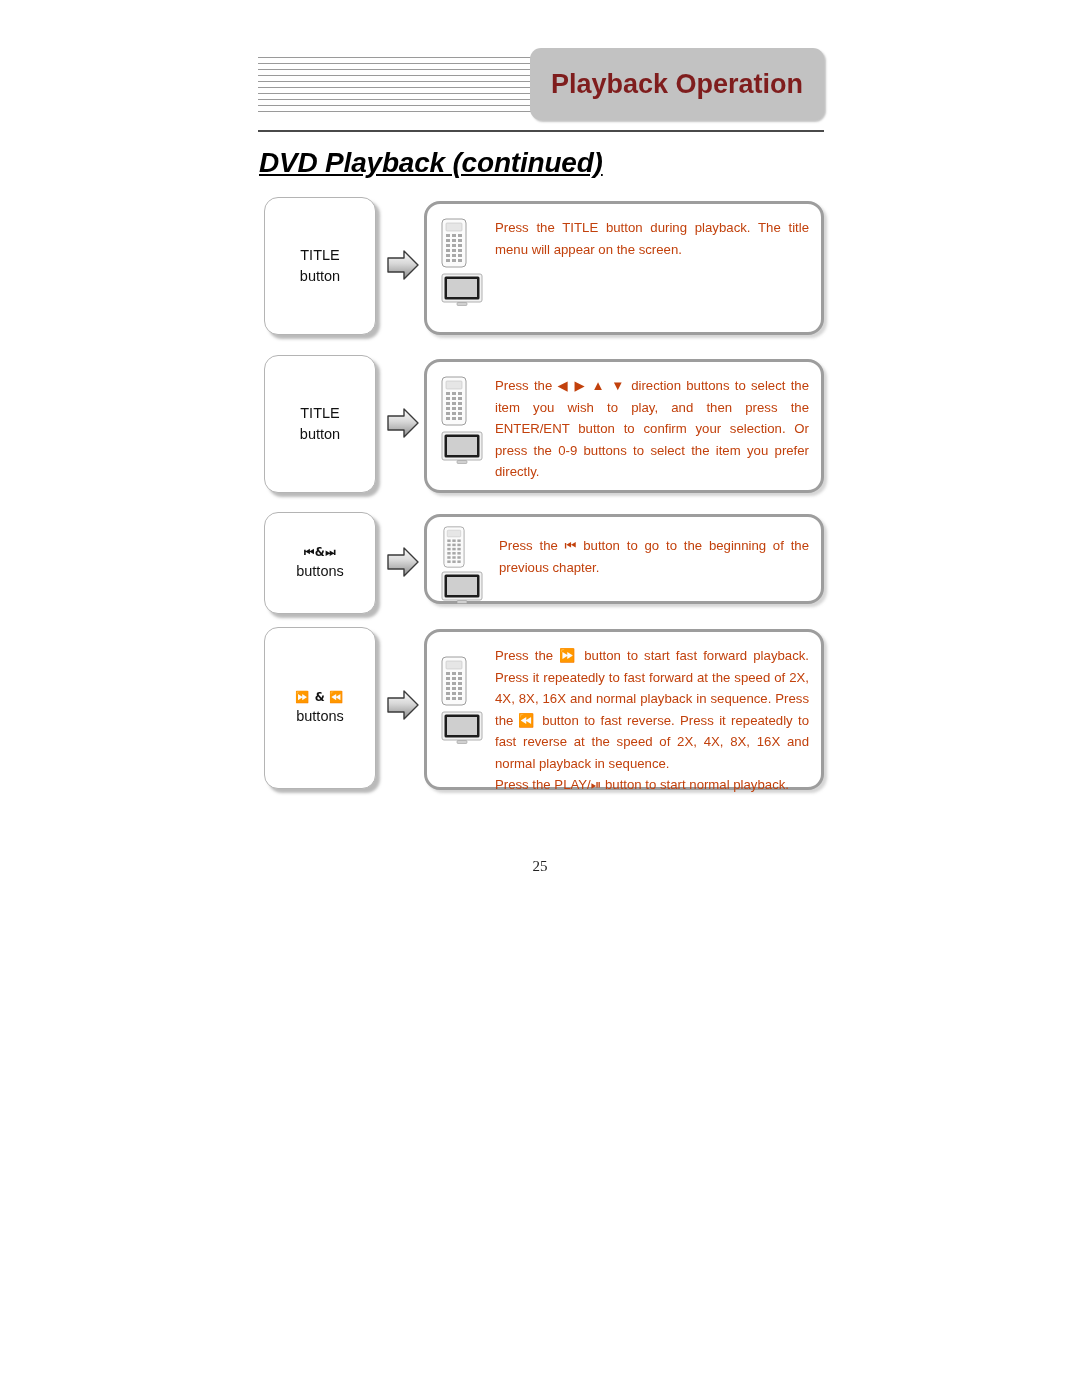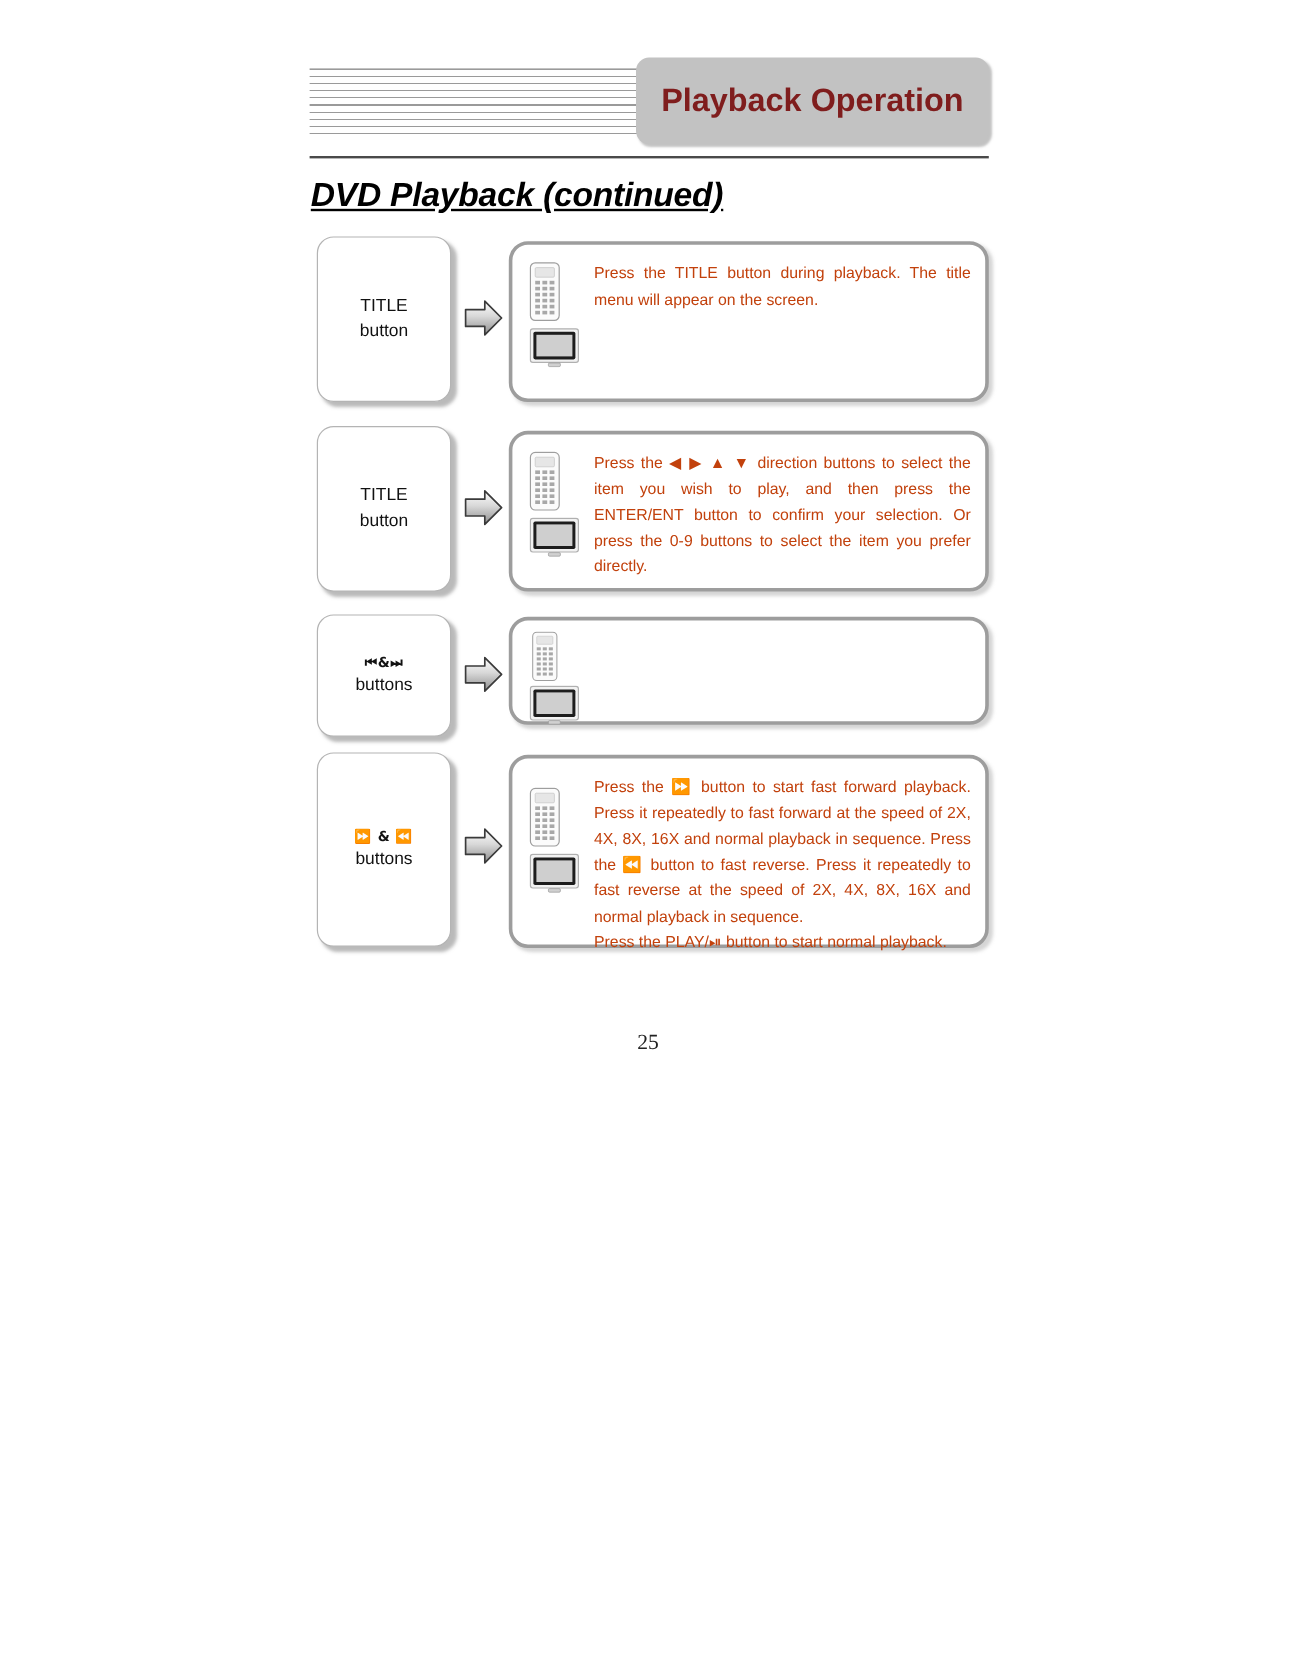--- a/index.html
+++ b/index.html
@@ -153,21 +153,21 @@
     letter-spacing: 0.5px;
   }
 
   
   .page-number {
     position: absolute;
     left: 0; right: 0;
     top: 858px;
     text-align: center;
     font-family: "Liberation Serif", serif;
-    font-size: 18px;
+    font-size: 15px;
     color: #222;
   }
 </style>
 </head>
 <body>
 
 <div class="page-header">
   <div class="header-stripes"></div>
   <div class="header-title-box">
     <div class="title-text">Playback Operation</div>
@@ -331,20 +331,21 @@
         </g>
       </svg>
       <svg class="tv-ico" width="42" height="34" viewBox="0 0 42 34" style="margin-top:3px;">
         <rect x="1" y="1" width="40" height="28" rx="2" fill="#f2f2f2" stroke="#b0b0b0" stroke-width="1"></rect>
         <rect x="3.5" y="3.5" width="35" height="23" rx="1.5" fill="#1d1d1d"></rect>
         <rect x="6" y="6" width="30" height="18" fill="#cfcfcf"></rect>
         <rect x="16" y="29.5" width="10" height="3" rx="1" fill="#d0d0d0" stroke="#9a9a9a" stroke-width="0.6"></rect>
       </svg>
     </div>
     <div class="para" style="left:72px; right:12px; top:18px;">
+      <p>Press the ⏮ button to go to the beginning of the previous chapter.</p>
     </div>
   </div>
 </div>
 
 <div class="row" style="top:627px; height:165px;">
   <div class="label-box" style="height:160px;">
     <div class="label-inner">
       <div class="label-sym glyph">⏩ &amp; ⏪</div>
       <div>buttons</div>
     </div>

